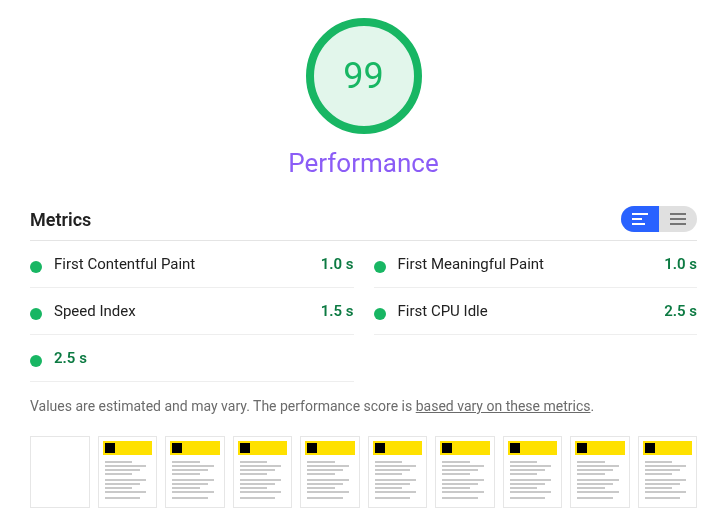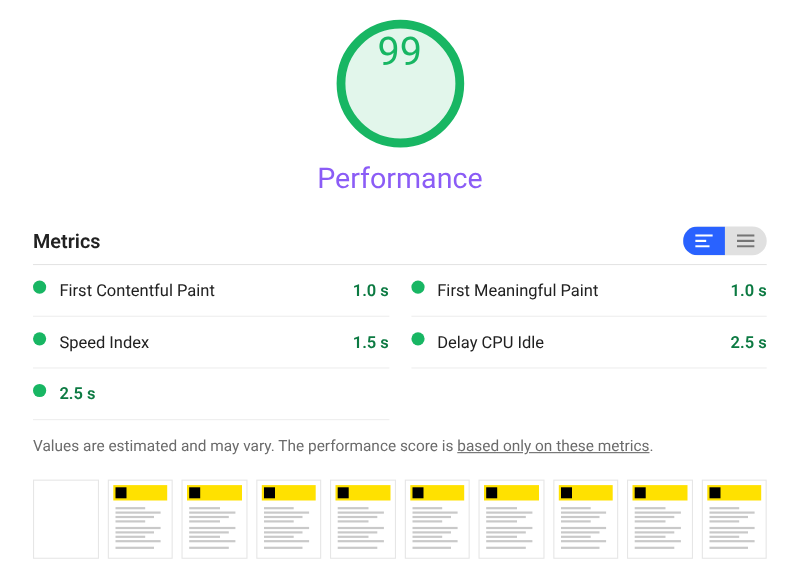--- a/index.html
+++ b/index.html
@@ -18,20 +18,21 @@
     align-items: center;
     margin-top: 6px;
   }
   .gauge {
     width: 116px;
     height: 116px;
     border-radius: 50%;
     border: 8px solid #18b663;
     background: #e2f6eb;
     display: flex;
+    align-items: center;
     justify-content: center;
   }
   .gauge-score {
     font-size: 36px;
     font-weight: 400;
     color: #18b663;
   }
   .gauge-title {
     font-size: 26px;
     font-weight: 400;
@@ -73,21 +74,21 @@
     background: #e4e4e4;
     margin-top: 8px;
   }
   .metrics-grid {
     display: grid;
     grid-template-columns: 1fr 1fr;
     column-gap: 20px;
   }
   .metric-row {
     display: flex;
-    align-items: flex-start;
+    align-items: flex-end;
     padding: 14px 0;
     border-bottom: 1px solid #eeeeee;
   }
   .dot {
     width: 12px;
     height: 12px;
     border-radius: 50%;
     background: #18b663;
     flex: 0 0 auto;
     margin-right: 12px;
@@ -185,31 +186,31 @@
       <span class="metric-name">First Meaningful Paint</span>
       <span class="metric-val">1.0 s</span>
     </div>
     <div class="metric-row">
       <span class="dot"></span>
       <span class="metric-name">Speed Index</span>
       <span class="metric-val">1.5 s</span>
     </div>
     <div class="metric-row">
       <span class="dot"></span>
-      <span class="metric-name">Delay CPU Idle</span>
+      <span class="metric-name">First CPU Idle</span>
       <span class="metric-val">2.5 s</span>
     </div>
     <div class="metric-row">
       <span class="dot"></span>
       <span class="metric-val">2.5 s</span>
     </div>
   </div>
 
 <div class="footnote">
-  <span>Values are estimated and may vary. The performance score is </span><a href="#">based only on these metrics</a><span>.</span>
+  <span>Values are estimated and may vary. The performance score is </span><a href="#">based vary on these metrics</a><span>.</span>
 </div>
 
 <div class="filmstrip" id="filmstrip">
     <div class="frame"></div>
     <div class="frame">
       <div class="fhead"></div>
       <div class="fbadge"></div>
       <div class="fline" style="top:24px;right:24px;"></div>
       <div class="fline" style="top:28px;right:10px;"></div>
       <div class="fline" style="top:32px;right:16px;"></div>

